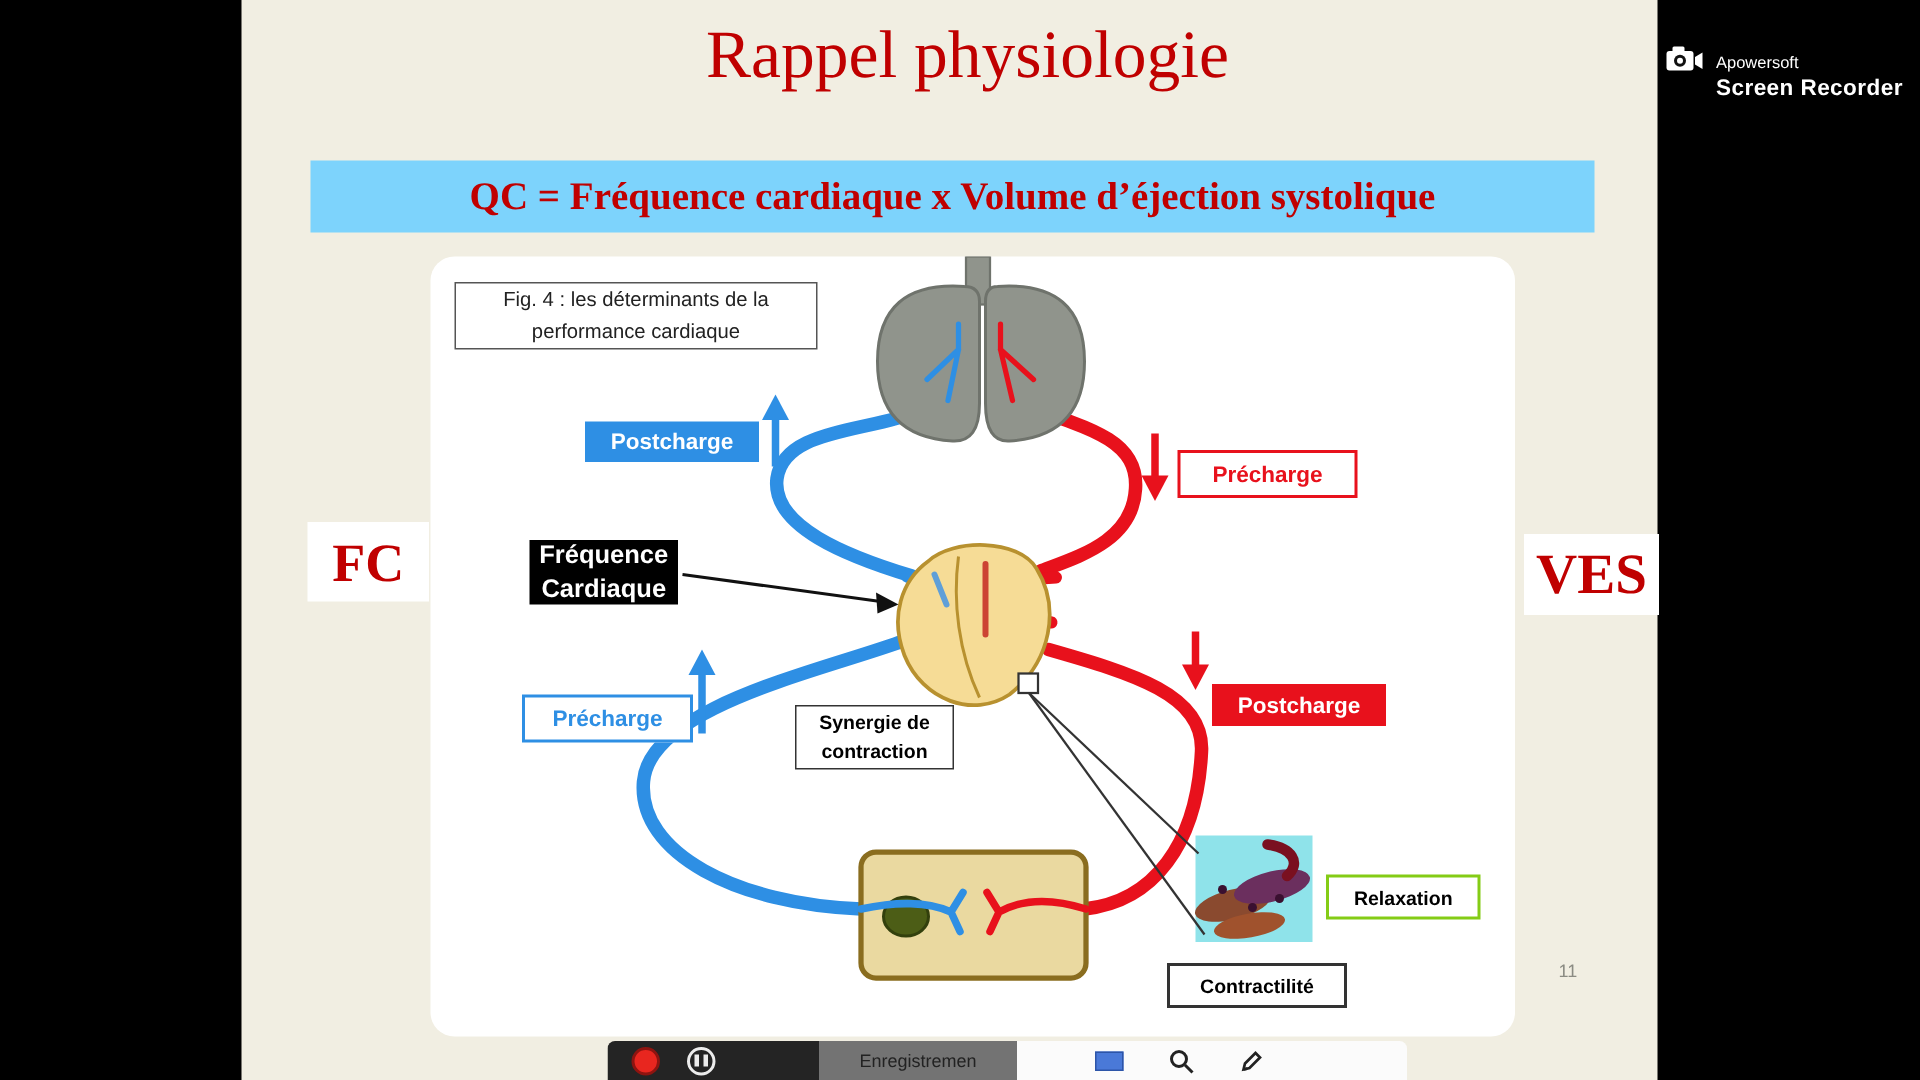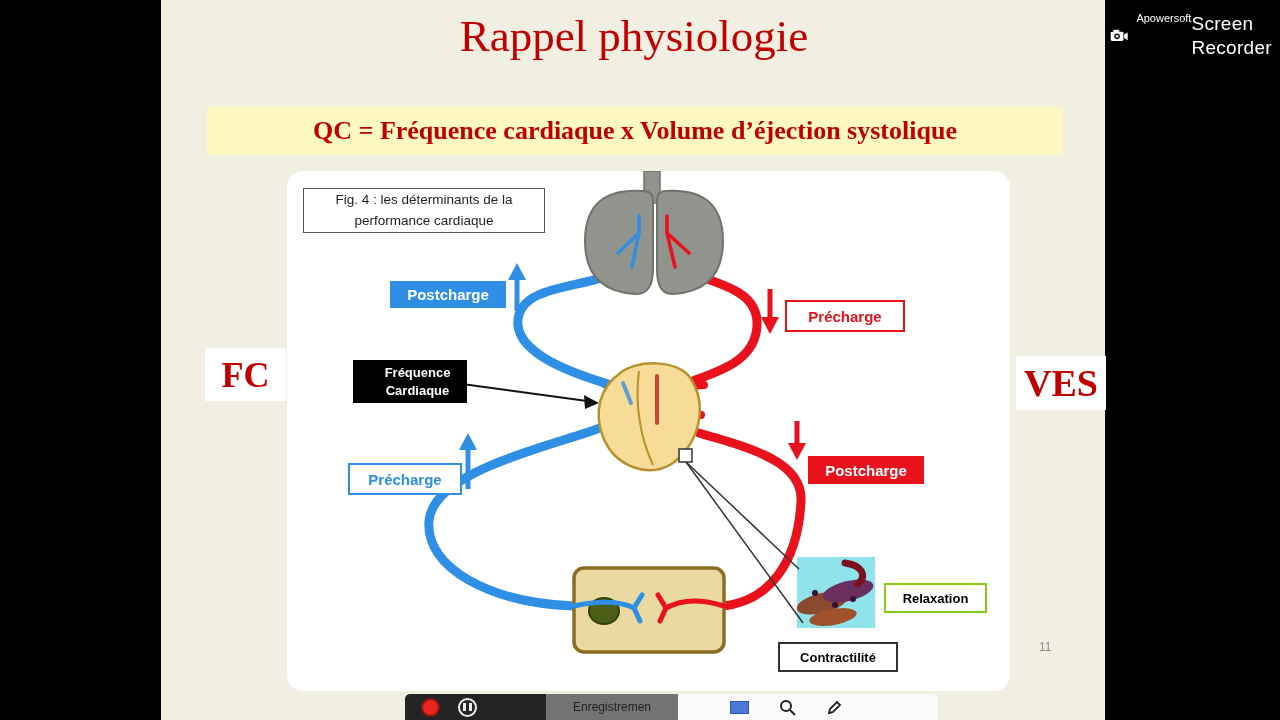--- a/index.html
+++ b/index.html
@@ -1,52 +1,52 @@
 <!DOCTYPE html>
 <html><head>
 <meta charset="utf-8">
 <style>
   html,body{margin:0;padding:0;}
   body{width:1280px;height:720px;background:#000;overflow:hidden;font-family:"Liberation Sans",sans-serif;}
   .stage{position:relative;width:1280px;height:720px;background:#000;}
 
   
   .slide{position:absolute;left:161px;top:0;width:944px;height:720px;background:#f1eee2;}
-  .slide-title{position:absolute;left:1px;top:10px;width:100%;text-align:center;
+  .slide-title{position:absolute;left:12px;top:10px;width:100%;text-align:center;
     font-family:"Liberation Serif",serif;font-size:45px;font-weight:500;color:#c00000;}
-  .equation{position:absolute;left:46px;top:107px;width:856px;height:48px;background:#fef9c3;
+  .equation{position:absolute;left:46px;top:107px;width:856px;height:48px;background:#7dd3fc;
     display:flex;align-items:center;justify-content:center;font-family:"Liberation Serif",serif;
     font-weight:700;font-size:26px;color:#c00000;}
   .side-label{position:absolute;background:#fff;color:#c00000;font-family:"Liberation Serif",serif;
     font-weight:700;display:flex;align-items:center;justify-content:center;}
   .fc{left:44px;top:348px;width:81px;height:53px;font-size:36px;}
   .ves{left:855px;top:356px;width:90px;height:54px;font-size:38px;}
   .page-num{position:absolute;left:878px;top:640px;font-size:12px;color:#8b8b83;}
 
   
   .figure{position:absolute;left:126px;top:171px;width:723px;height:520px;background:#ffffff;border-radius:16px;}
   .figure svg{position:absolute;left:0;top:0;}
   .fig-label{position:absolute;display:flex;align-items:center;justify-content:center;text-align:center;
     font-weight:700;white-space:pre-line;}
   .caption{left:16px;top:17px;width:240px;height:43px;border:1px solid #555;font-size:13.5px;
     font-weight:400;color:#222;line-height:1.5;background:#fff;}
   .postcharge-top{left:103px;top:110px;width:116px;height:27px;background:#2e8fe4;color:#fff;font-size:15px;}
   .precharge-top{left:498px;top:129px;width:116px;height:28px;background:#fff;border:2px solid #e8111c;color:#e8111c;font-size:15px;}
-  .frequence{left:66px;top:189px;width:99px;height:43px;background:#000;color:#fff;font-size:13px;line-height:1.35;padding-left:15px;}
+  .frequence{left:66px;top:189px;width:99px;height:43px;background:#000;color:#fff;font-size:17px;line-height:1.35;}
   .precharge-bottom{left:61px;top:292px;width:110px;height:28px;background:#fff;border:2px solid #2e8fe4;color:#2e8fe4;font-size:15px;}
   .synergie{left:243px;top:299px;width:104px;height:41px;background:#fff;border:1px solid #333;color:#000;font-size:13px;line-height:1.4;}
   .postcharge-right{left:521px;top:285px;width:116px;height:28px;background:#e8111c;color:#fff;font-size:15px;}
   .relaxation{left:597px;top:412px;width:99px;height:26px;background:#fff;border:2px solid #84cc16;color:#000;font-size:13px;}
   .contractilite{left:491px;top:471px;width:116px;height:26px;background:#fff;border:2px solid #333;color:#000;font-size:13px;}
 
   
   .watermark{position:absolute;left:1110px;top:12px;display:flex;gap:8px;align-items:center;color:#fff;}
-  .wm-text{display:flex;line-height:1.25;}
+  .wm-text{display:flex;flex-direction:column;line-height:1.25;margin-top:24px;}
   .brand1{font-size:11px;font-weight:400;}
-  .brand2{font-size:19px;font-weight:400;letter-spacing:.3px;}
+  .brand2{font-size:15px;font-weight:700;letter-spacing:.3px;}
 
   
   .toolbar{position:absolute;left:405px;top:694px;height:26px;display:flex;border-radius:5px 5px 0 0;overflow:hidden;}
   .tb-dark{width:125px;background:#242424;display:flex;align-items:center;gap:18px;padding-left:16px;}
   .rec-btn{width:19px;height:19px;border-radius:50%;background:#e8261f;border:2px solid #8e1410;box-sizing:border-box;cursor:pointer;}
   .pause-btn{width:19px;height:19px;border-radius:50%;border:2px solid #ececec;box-sizing:border-box;
     display:flex;align-items:center;justify-content:center;gap:3px;background:transparent;cursor:pointer;}
   .pause-btn i{display:block;width:3px;height:8px;background:#ececec;}
   .tb-mid{width:132px;background:#737373;display:flex;align-items:center;justify-content:center;font-size:12px;color:#222;}
   .tb-right{width:208px;background:#fbfbfb;display:flex;align-items:center;gap:30px;padding-left:52px;}
@@ -142,20 +142,22 @@
         </g>
       </svg>
 
       <div class="fig-label caption">Fig. 4 : les déterminants de la
 performance cardiaque</div>
       <div class="fig-label postcharge-top">Postcharge</div>
       <div class="fig-label precharge-top">Précharge</div>
       <div class="fig-label frequence">Fréquence
 Cardiaque</div>
       <div class="fig-label precharge-bottom">Précharge</div>
+      <div class="fig-label synergie">Synergie de
+contraction</div>
       <div class="fig-label postcharge-right">Postcharge</div>
       <div class="fig-label relaxation">Relaxation</div>
       <div class="fig-label contractilite">Contractilité</div>
     </div>
 
     <div class="page-num">11</div>
   </div>
 
   <div class="watermark">
     <svg width="26" height="20" viewBox="0 0 26 20">

